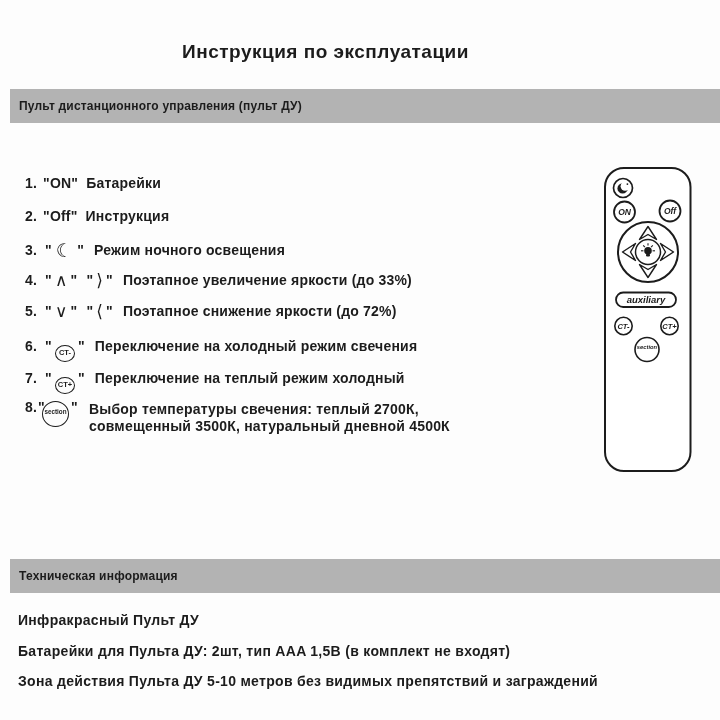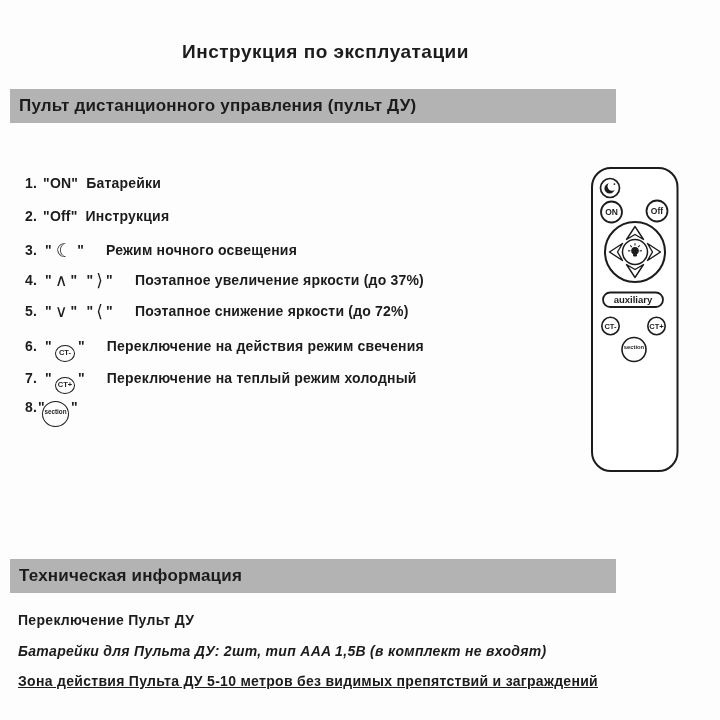--- a/index.html
+++ b/index.html
@@ -9,34 +9,34 @@
     position:relative; overflow:hidden;
     background:var(--page); color:var(--ink);
     font-family:"Liberation Sans","DejaVu Sans",sans-serif;
     font-weight:bold;
   }
   .page-title {
     position:absolute; top:41px; left:0; width:651px;
     text-align:center; font-size:19px; letter-spacing:0.5px;
   }
   .section-bar {
-    position:absolute; left:10px; width:606px; height:34px;
+    position:absolute; left:10px; width:710px; height:34px;
     background:var(--bar-bg); line-height:34px; padding-left:9px;
-    font-size:17px; letter-spacing:0.2px;
+    font-size:12px; letter-spacing:0.2px;
   }
   .bar-remote { top:89px; }
   .bar-tech  { top:559px; }
   .item {
     position:absolute; left:25px; font-size:14px; letter-spacing:0.2px;
     white-space:nowrap; line-height:16px;
   }
   .num { margin-right:6px; }
   .sym { margin-right:8px; }
   .q { margin:0 2px; }
-  .txt { margin-left:20px; }
+  .txt { margin-left:8px; }
   .moon-inline { font-size:19px; font-weight:bold; vertical-align:-2px; margin:0 2px; }
   .chev { font-size:17px; font-weight:400; display:inline-block; line-height:10px; vertical-align:-1px; margin:0 1px; }
   .gap { display:inline-block; width:5px; }
   .badge {
     display:inline-block; width:20px; height:17px; line-height:14px;
     border:1.6px solid var(--ink); border-radius:50%;
     font-size:7.5px; letter-spacing:0; text-align:center;
     vertical-align:-4px; margin:0 1px;
   }
   
@@ -44,22 +44,22 @@
   .i8-num { position:absolute; left:0; top:2; }
   .i8-q1 { position:absolute; left:13px; top:0; }
   .i8-q2 { position:absolute; left:46px; top:0; }
   .badge-lg {
     position:absolute; left:17px; top:2px; width:27px; height:26px;
     border:1.6px solid var(--ink); border-radius:50%;
     font-size:6.3px; letter-spacing:0; text-align:center; line-height:20px;
   }
   .i8-text { position:absolute; left:64px; top:2px; line-height:17px; }
   .tech-line { position:absolute; left:18px; font-size:14px; letter-spacing:0.3px; white-space:nowrap; }
-  .tech-1 { top:612px; } .tech-2 { top:643px;font-style:italic; } .tech-3 { top:673px;text-decoration:underline; }
-  .remote-wrap { position:absolute; left:587px; top:164px; width:95px; height:312px; }
+  .tech-1 { top:612px; } .tech-2 { top:643px; } .tech-3 { top:673px; }
+  .remote-wrap { position:absolute; left:600px; top:164px; width:95px; height:312px;font-style:italic; }
   svg text { font-family:"Liberation Sans","DejaVu Sans",sans-serif; font-weight:bold; fill:var(--ink); }
 </style>
 </head>
 <body>
 
 <div class="page-title">Инструкция по эксплуатации</div>
 
 <div class="section-bar bar-remote">Пульт дистанционного управления (пульт ДУ)</div>
 
 <div class="item" style="top:175px">
@@ -68,40 +68,44 @@
 
 <div class="item" style="top:208px">
   <span class="num">2.</span><span class="sym">"Off"</span><span>Инструкция</span>
 </div>
 
 <div class="item" style="top:242px">
   <span class="num">3.</span><span class="q">"</span><span class="moon-inline">☾</span><span class="q">"</span><span class="txt">Режим ночного освещения</span>
 </div>
 
 <div class="item" style="top:272px">
-  <span class="num">4.</span><span class="q">"</span><span class="chev">∧</span><span class="q">"</span><span class="gap"></span><span class="q">"</span><span class="chev">⟩</span><span class="q">"</span><span class="txt">Поэтапное увеличение яркости (до 37%)</span>
+  <span class="num">4.</span><span class="q">"</span><span class="chev">∧</span><span class="q">"</span><span class="gap"></span><span class="q">"</span><span class="chev">⟩</span><span class="q">"</span><span class="txt">Поэтапное увеличение яркости (до 33%)</span>
 </div>
 
 <div class="item" style="top:303px">
   <span class="num">5.</span><span class="q">"</span><span class="chev">∨</span><span class="q">"</span><span class="gap"></span><span class="q">"</span><span class="chev">⟨</span><span class="q">"</span><span class="txt">Поэтапное снижение яркости (до 72%)</span>
 </div>
 
 <div class="item" style="top:338px">
-  <span class="num">6.</span><span class="q">"</span><span class="badge">CT-</span><span class="q">"</span><span class="txt">Переключение на действия режим свечения</span>
+  <span class="num">6.</span><span class="q">"</span><span class="badge">CT-</span><span class="q">"</span><span class="txt">Переключение на холодный режим свечения</span>
 </div>
 
 <div class="item" style="top:370px">
   <span class="num">7.</span><span class="q">"</span><span class="badge">CT+</span><span class="q">"</span><span class="txt">Переключение на теплый режим холодный</span>
 </div>
 
 <div class="item item-8" style="top:399px">
   <span class="i8-num">8.</span>
   <span class="i8-q1">"</span>
   <span class="badge-lg">section</span>
   <span class="i8-q2">"</span>
+  <span class="i8-text">
+    <div>Выбор температуры свечения: теплый 2700К,</div>
+    <div>совмещенный 3500К, натуральный дневной 4500К</div>
+  </span>
 </div>
 
 <div class="remote-wrap">
   <svg width="95" height="312" viewBox="0 0 95 312">
     <rect x="5" y="4" width="85.5" height="303" rx="19" fill="#fff" stroke="#1c1c1c" stroke-width="2"></rect>
 
     <g>
       <circle cx="23" cy="24" r="9.5" fill="#fff" stroke="#1c1c1c" stroke-width="1.7"></circle>
       <g>
         <circle cx="22.6" cy="24.4" r="5.2" fill="#1c1c1c"></circle>
@@ -152,15 +156,15 @@
     </g>
     <g>
       <circle cx="47" cy="185.5" r="12" fill="#fff" stroke="#1c1c1c" stroke-width="1.6"></circle>
       <text x="47" y="184.5" font-size="5.8" text-anchor="middle">section</text>
     </g>
   </svg>
 </div>
 
 <div class="section-bar bar-tech">Техническая информация</div>
 
-<div class="tech-line tech-1">Переключение Пульт ДУ</div>
+<div class="tech-line tech-1">Инфракрасный Пульт ДУ</div>
 <div class="tech-line tech-2">Батарейки для Пульта ДУ: 2шт, тип AAA 1,5В (в комплект не входят)</div>
 <div class="tech-line tech-3">Зона действия Пульта ДУ 5-10 метров без видимых препятствий и заграждений</div>
 
 </body></html>

